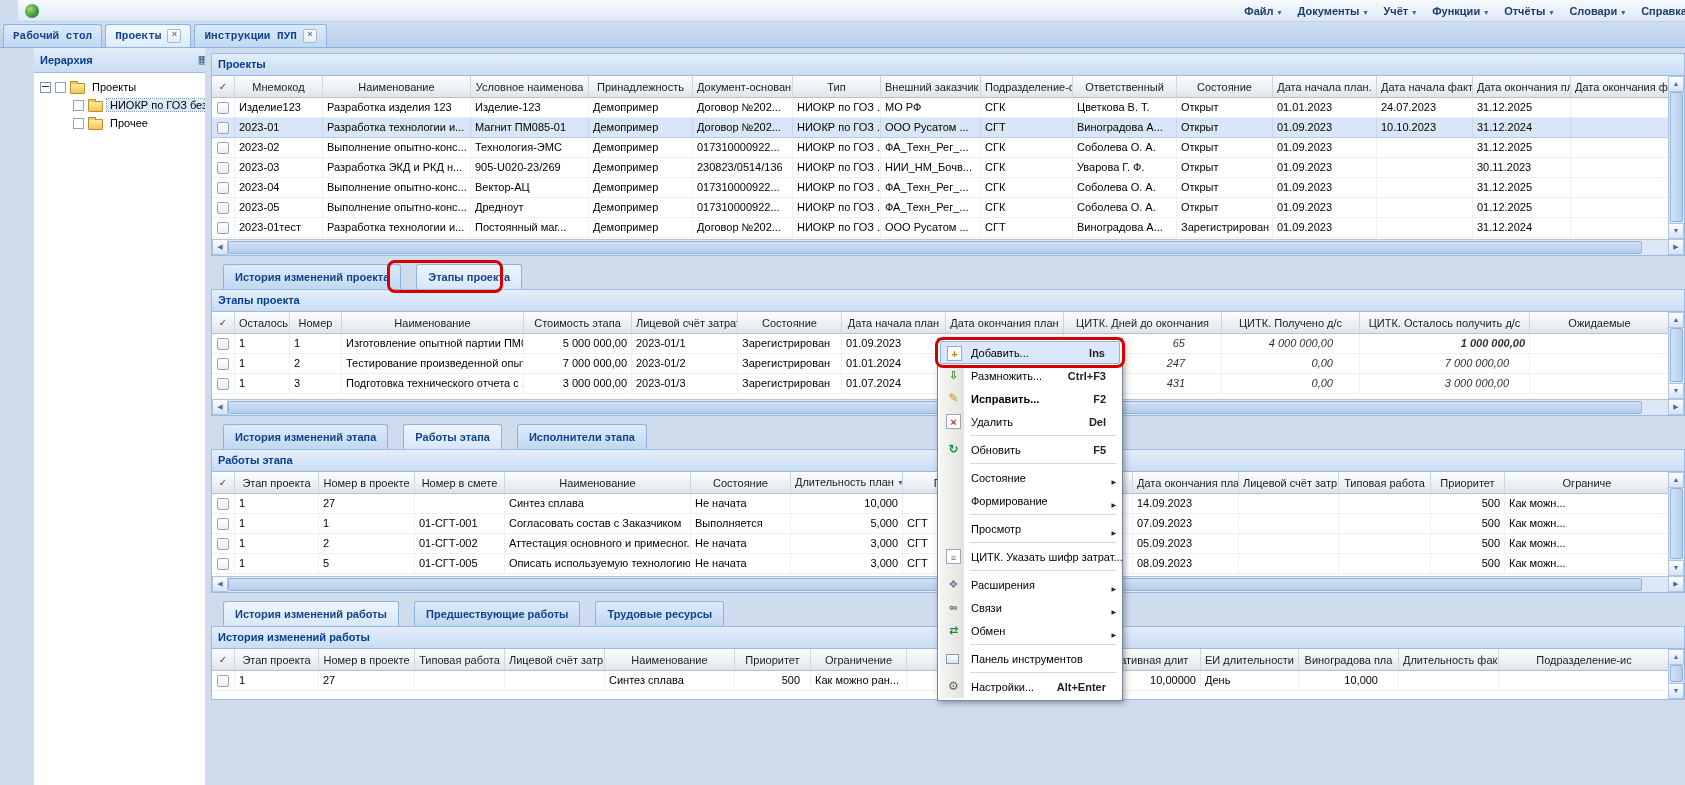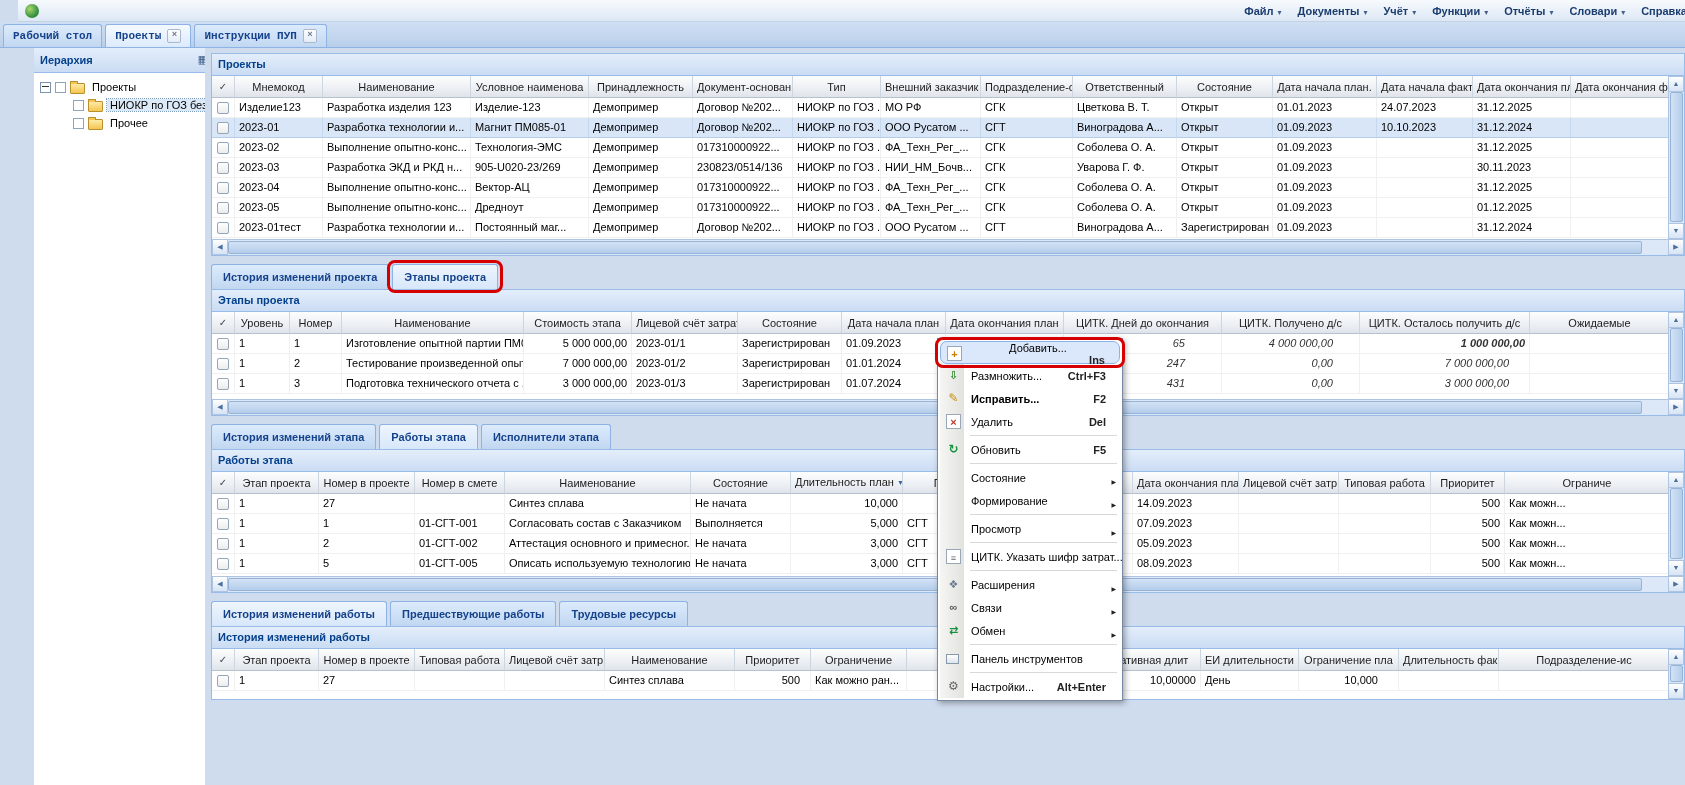--- a/index.html
+++ b/index.html
@@ -80,21 +80,21 @@
   .hdr-check::before{content:"✓";font-size:10px;color:#444;}
   .sort-arrow::before{content:"▼";font-size:7px;color:#3b66a0;margin-left:3px;vertical-align:1px;}
 
   
   .tabrow{position:absolute;left:6px;height:27px;display:flex;align-items:flex-end;gap:3px;}
   #tr-stages{top:214px;}
   #tr-works{top:374px;}
   #tr-history{top:551px;}
   .inner-tab{height:25px;display:flex;align-items:center;padding:0 11px;box-sizing:border-box;
              border:1px solid #8db2e3;border-bottom:none;border-radius:3px 3px 0 0;
-             background:linear-gradient(#dcebfc,#c1d7f1);color:#15428b;font-weight:bold;}
+             background:linear-gradient(#dcebfc,#c1d7f1);color:#15428b;font-weight:bold;margin-left:12px;}
   .inner-tab.active{background:linear-gradient(#eef5fe,#d7e7fa);}
 
   
   .vscroll{position:absolute;right:0;top:0;bottom:0;width:16px;background:#dce8f8;border-left:1px solid #aec4e0;box-sizing:border-box;}
   .hscroll{position:absolute;left:0;right:0;bottom:0;height:16px;background:#dce8f8;border-top:1px solid #aec4e0;box-sizing:border-box;}
   .sb-btn{position:absolute;width:16px;height:16px;box-sizing:border-box;
           background:linear-gradient(#fefefe,#d6e4f5);border:1px solid #aec4e0;
           color:#4a6f9e;font-size:7px;line-height:13px;text-align:center;}
   .vscroll .sb-up{top:0;left:-1px;}
   .vscroll .sb-up::before{content:"▲";}
@@ -109,21 +109,21 @@
   .hscroll .sb-thumb{position:absolute;top:1px;bottom:1px;left:16px;width:calc(100% - 58px);
           background:linear-gradient(#d3e2f5,#b4cdea);border:1px solid #96b4d8;border-radius:2px;box-sizing:border-box;}
 
   
   .context-menu{position:absolute;left:937px;top:338px;width:186px;background:#fff;
                 border:1px solid #7788a0;box-shadow:2px 2px 6px rgba(0,0,0,.35);
                 padding:2px;z-index:40;box-sizing:border-box;}
   .context-menu::before{content:"";position:absolute;left:2px;top:2px;bottom:2px;width:24px;
                 background:linear-gradient(90deg,#f5f5f3,#e2e2df);}
   .cm-item{position:relative;height:23px;display:flex;align-items:center;padding:0 14px 0 31px;box-sizing:border-box;}
-  .cm-item.selected{background:#dbe8fb;border:1px solid #8db2e3;border-radius:7px;padding-left:30px;flex-direction:column;}
+  .cm-item.selected{background:#dbe8fb;border:1px solid #8db2e3;border-radius:2px;padding-left:30px;}
   .cm-item.bold .cm-label{font-weight:bold;}
   .cm-label{white-space:nowrap;}
   .cm-shortcut{margin-left:auto;font-weight:bold;color:#222;padding-left:8px;}
   .cm-sub{position:absolute;right:4px;top:8px;}
   .cm-sub::before{content:"▶";font-size:6px;color:#222;}
   .cm-sep{height:1px;background:#d8d8d4;margin:2px 3px 2px 30px;}
   .cm-icon{position:absolute;left:6px;top:4px;width:15px;height:15px;text-align:center;
            line-height:14px;font-size:11px;box-sizing:border-box;}
   .ci-add{background:#fff;border:1px solid #9aa7b8;}
   .ci-add::before{content:"+";color:#d07a00;font-weight:bold;}
@@ -430,21 +430,21 @@
               <col style="width: 104px;">
               <col style="width: 118px;">
               <col style="width: 158px;">
               <col style="width: 138px;">
               <col style="width: 170px;">
               <col style="width: 140px;">
             </colgroup>
             <thead>
               <tr>
                 <th class="check-col"><span class="hdr-check"></span></th>
-                <th><span class="hdr-label">Уровень</span></th>
+                <th><span class="hdr-label">Осталось</span></th>
                 <th><span class="hdr-label">Номер</span></th>
                 <th><span class="hdr-label">Наименование</span></th>
                 <th><span class="hdr-label">Стоимость этапа</span></th>
                 <th><span class="hdr-label">Лицевой счёт затрат</span></th>
                 <th><span class="hdr-label">Состояние</span></th>
                 <th><span class="hdr-label">Дата начала план</span></th>
                 <th><span class="hdr-label">Дата окончания план</span></th>
                 <th><span class="hdr-label">ЦИТК. Дней до окончания</span></th>
                 <th><span class="hdr-label">ЦИТК. Получено д/с</span></th>
                 <th><span class="hdr-label">ЦИТК. Осталось получить д/с</span></th>
@@ -686,21 +686,21 @@
                 <th><span class="hdr-label">Номер в проекте</span></th>
                 <th><span class="hdr-label">Типовая работа</span></th>
                 <th><span class="hdr-label">Лицевой счёт затр</span></th>
                 <th><span class="hdr-label">Наименование</span></th>
                 <th><span class="hdr-label">Приоритет</span></th>
                 <th><span class="hdr-label">Ограничение</span></th>
                 <th><span class="hdr-label">Да</span></th>
                 <th><span class="hdr-label"></span></th>
                 <th><span class="hdr-label">мативная длит</span></th>
                 <th><span class="hdr-label">ЕИ длительности</span></th>
-                <th><span class="hdr-label">Ограничение пла</span></th>
+                <th><span class="hdr-label">Виноградова пла</span></th>
                 <th><span class="hdr-label">Длительность фак</span></th>
                 <th><span class="hdr-label">Подразделение-ис</span></th>
               </tr>
             </thead>
             <tbody>
               <tr>
                 <td class="check-cell"><span class="row-check"></span></td>
                 <td>1</td>
                 <td>27</td>
                 <td></td>

